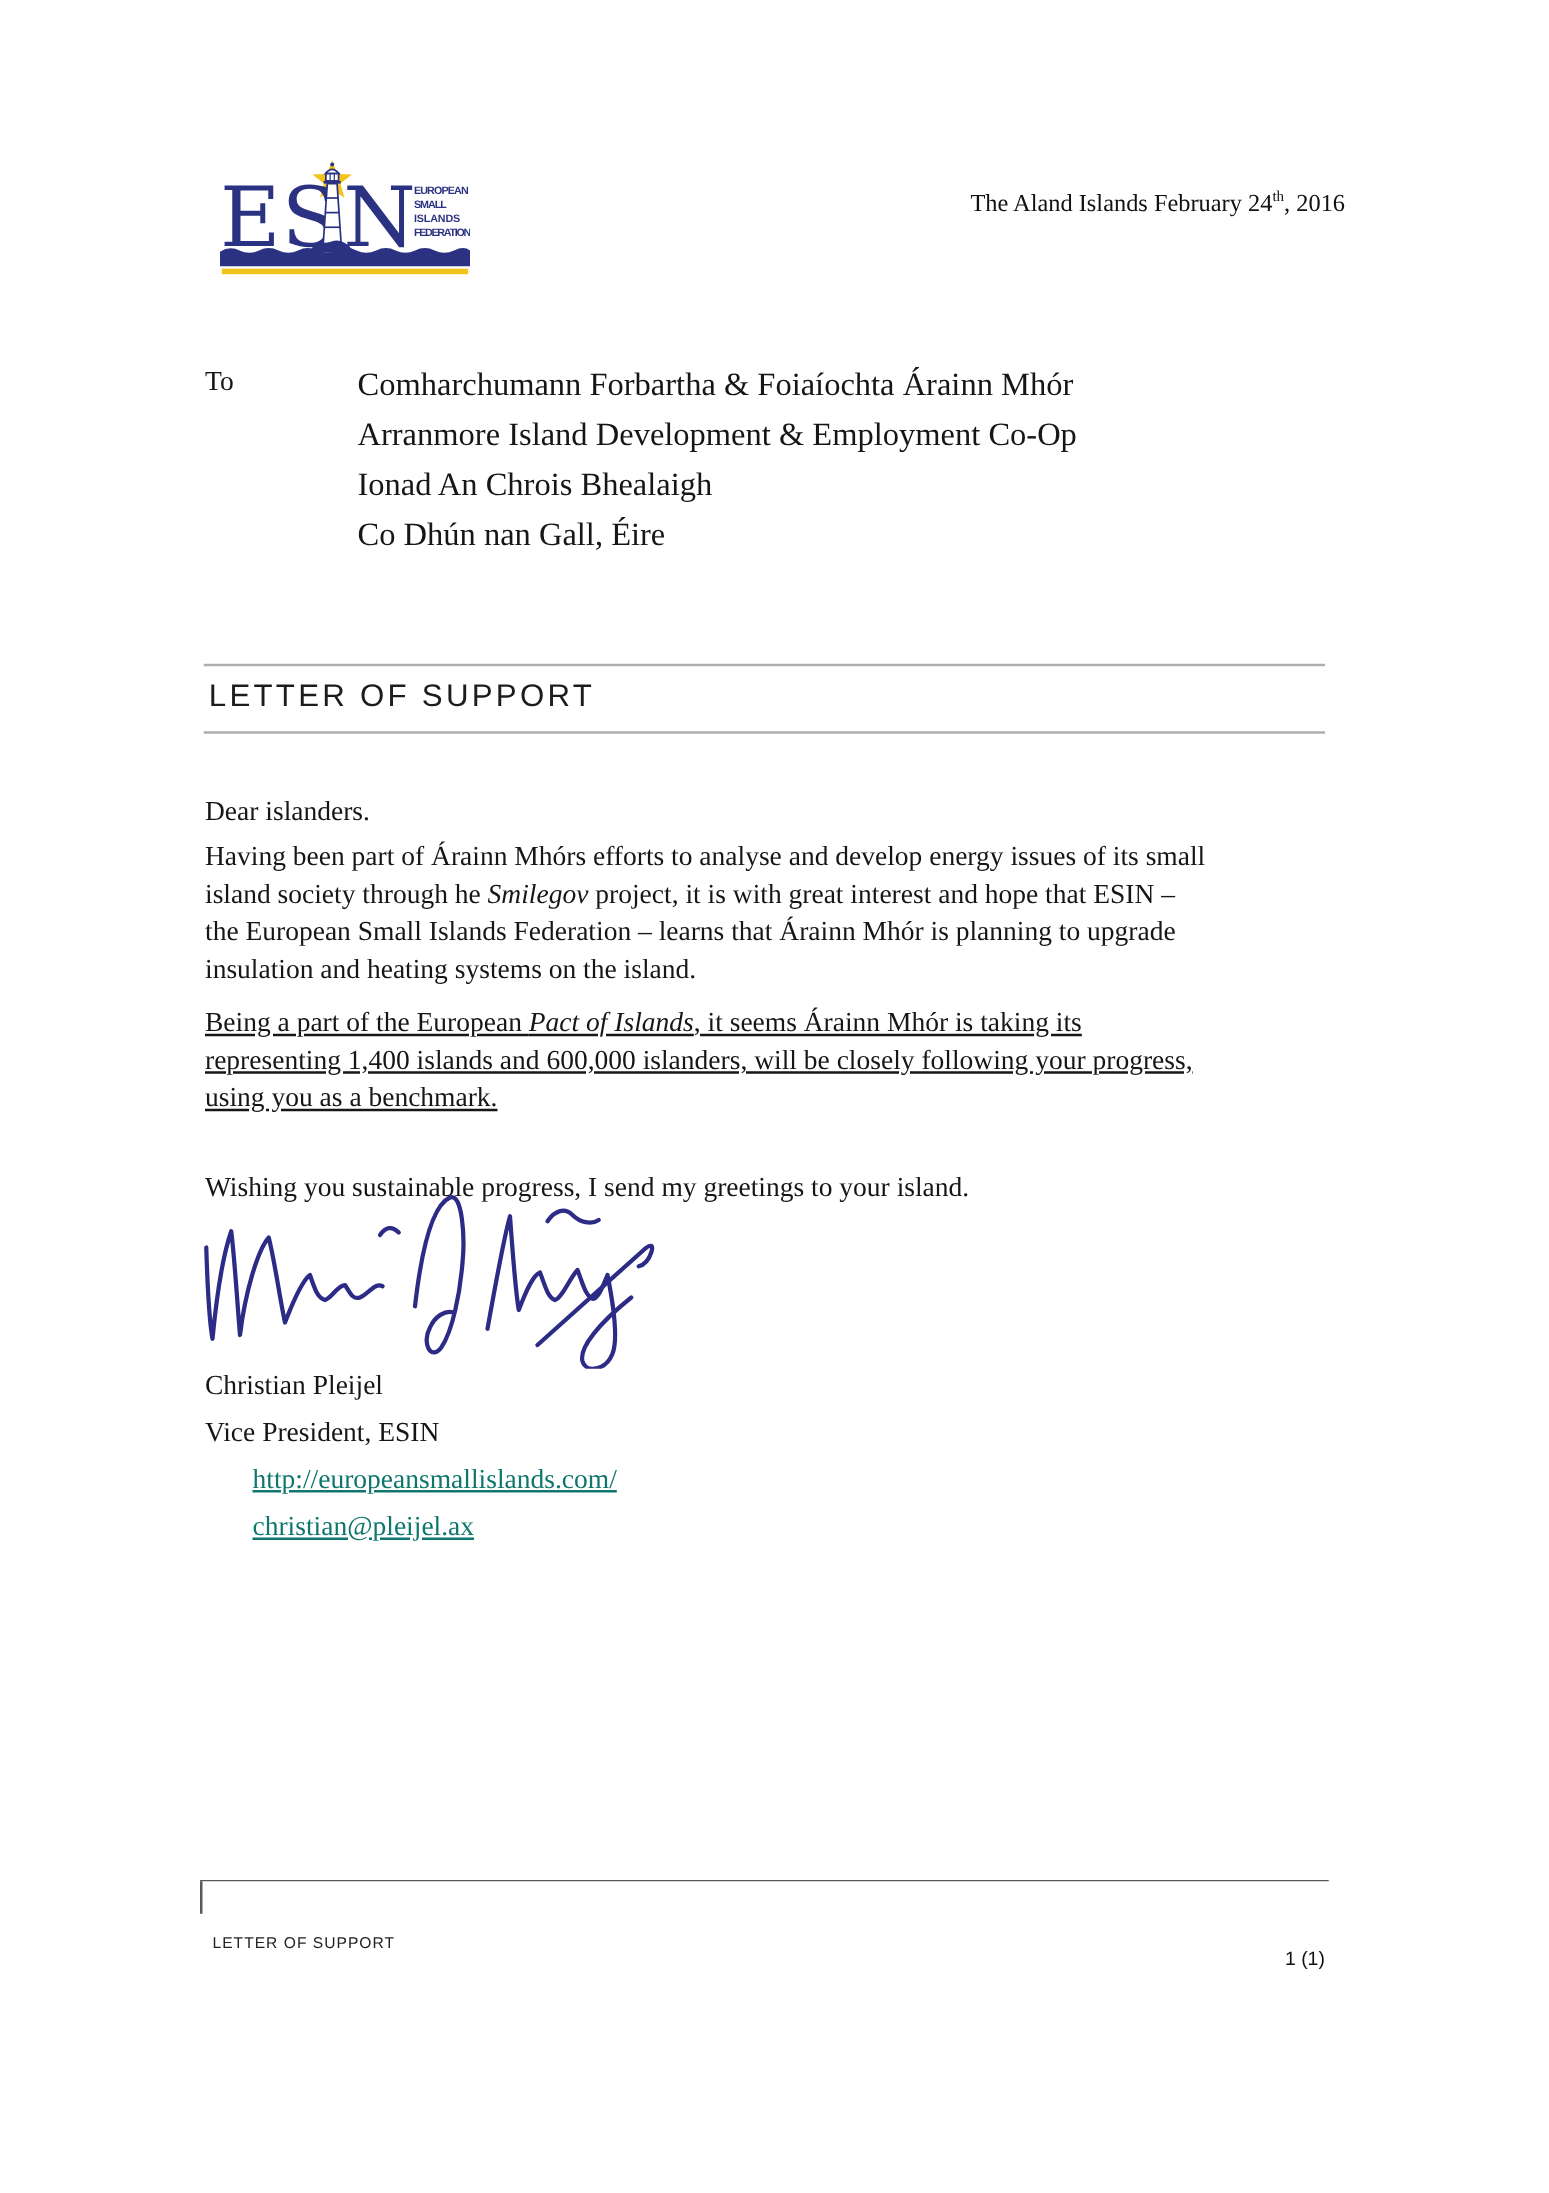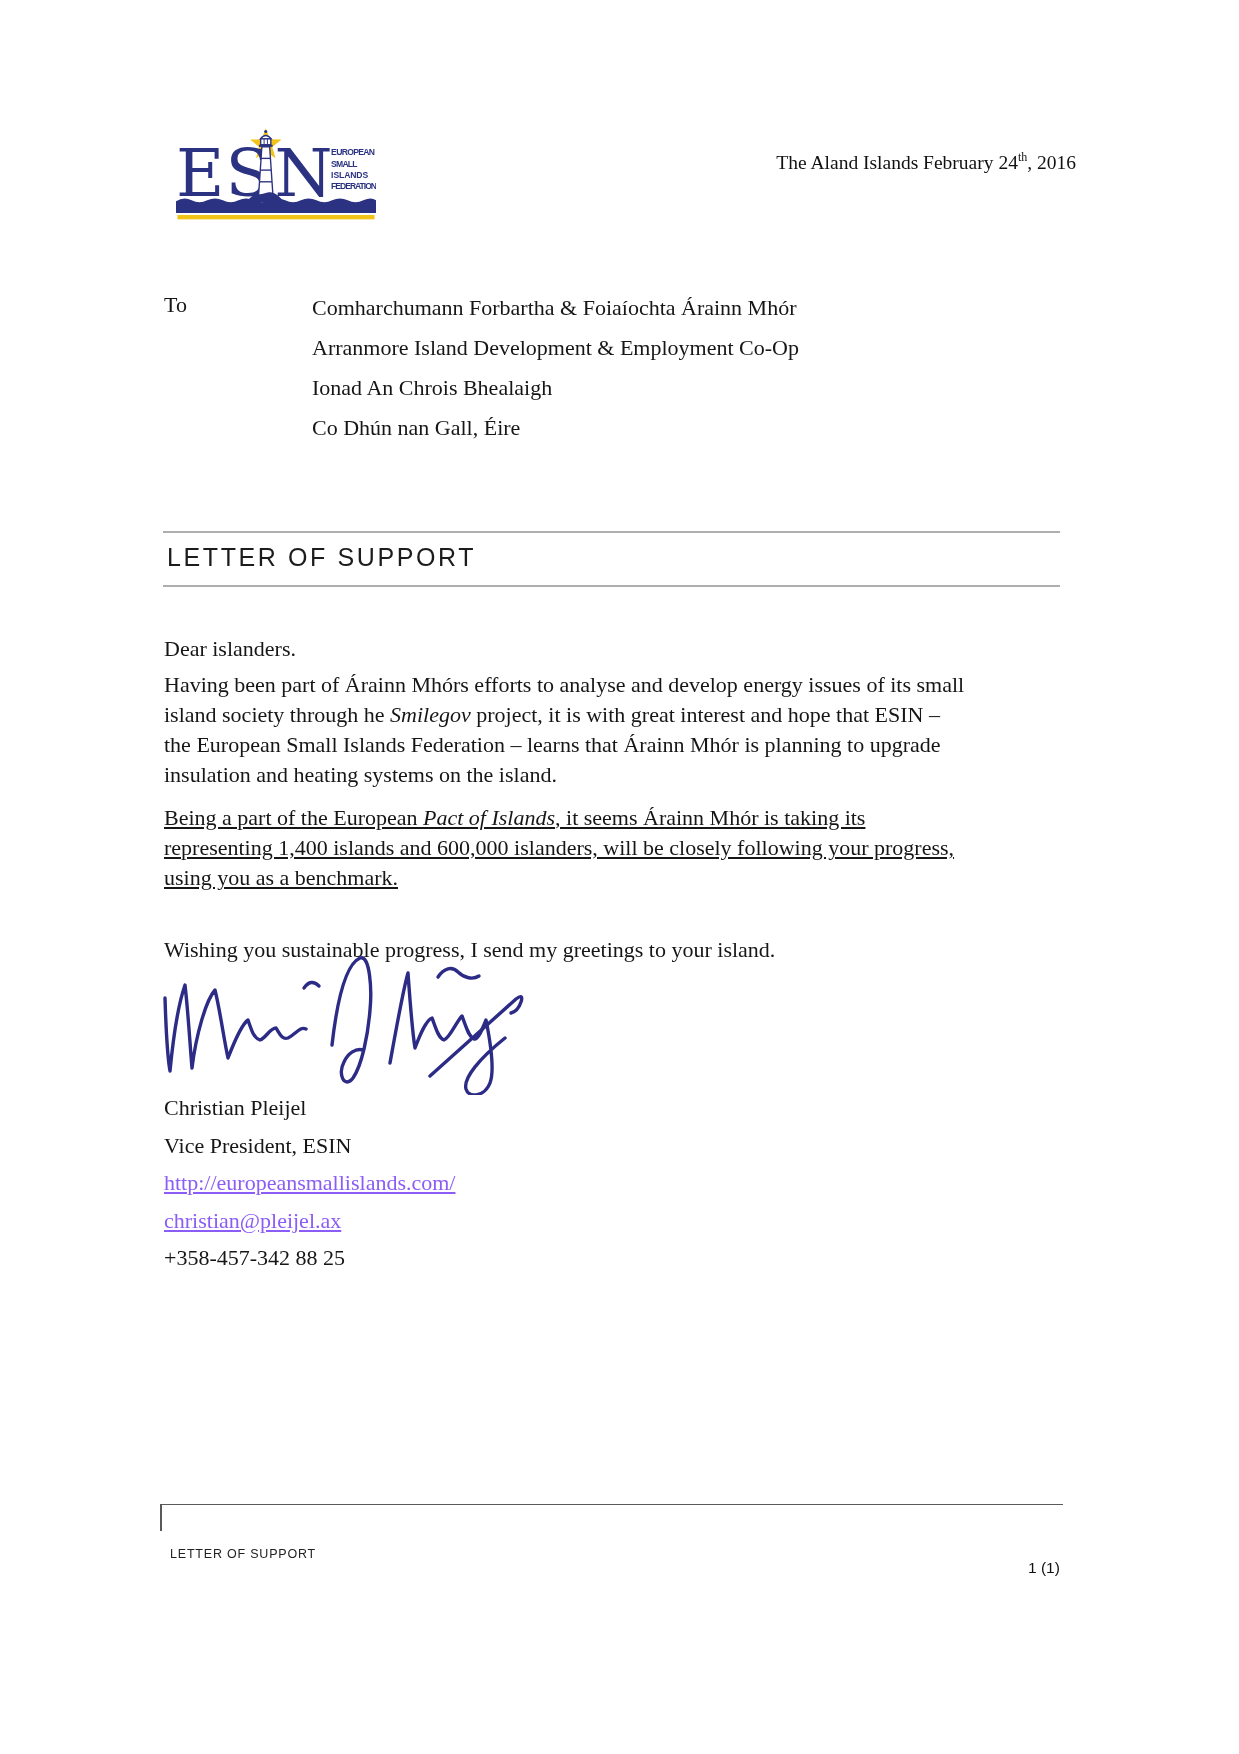--- a/index.html
+++ b/index.html
@@ -20,21 +20,21 @@
   .date-line{
     top:150px;right:179px;
     font-family:Liberation Serif, serif;
     font-size:19.5px;color:#111;
     text-align:right;white-space:nowrap;
   }
   .date-line sup{font-size:12px;}
 
   
   .to-label{left:164px;top:292px;font-size:22px;white-space:nowrap;}
-  .recipient{left:312px;top:288px;font-size:22px;line-height:40px;}
+  .recipient{left:286px;top:288px;font-size:26px;line-height:40px;}
   .recipient div{white-space:nowrap;}
 
   
   .rule{left:163px;width:897px;height:0;border-top:2.5px solid #aeaeae;}
   .rule-top{top:531px;}
   .rule-bottom{top:585px;}
   .doc-heading{
     left:167px;top:543px;
     font-family:"Liberation Sans", sans-serif;
     font-size:25px;font-weight:400;letter-spacing:2.6px;
@@ -47,21 +47,21 @@
   .salutation{left:164px;top:634px;}
   .para1{left:164px;top:670px;}
   .para2{left:164px;top:803px;text-decoration:underline;}
   .closing{left:164px;top:935px;}
   .it{font-style:italic;}
 
   
   .sig-svg{left:148px;top:950px;}
   .contact{left:164px;top:1089px;font-size:22px;line-height:37.5px;}
   .contact div{white-space:nowrap;}
-  .doc-link{color:#8b5cf6;text-decoration:underline;cursor:pointer;}
+  .doc-link{color:#0f766e;text-decoration:underline;cursor:pointer;margin-left:38px;}
 
   
   .footer-frame{
     left:160px;top:1504px;width:903px;height:28px;
     border-top:1.6px solid #5a5a5a;
   }
   .footer-frame::before{
     content:"";position:absolute;left:0;top:0;width:1.6px;height:26px;background:#5a5a5a;
   }
   .footer-title{
@@ -160,20 +160,19 @@
       <path d="M290,27 C296,18 304,16 310,22 C316,28 325,30 331,26"></path>
       <path d="M282,126 L368,49 C373,45 375,46 373,52 C371,58 367,62 363,63"></path>
     </g>
   </svg>
 
   <div class="abs contact">
     <div>Christian Pleijel</div>
     <div>Vice President, ESIN</div>
     <div><a class="doc-link">http://europeansmallislands.com/</a></div>
     <div><a class="doc-link">christian@pleijel.ax</a></div>
-    <div>+358-457-342 88 25</div>
   </div>
 
   <div class="abs footer-frame"></div>
   <div class="abs footer-title">LETTER OF SUPPORT</div>
   <div class="abs footer-page">1 (1)</div>
 
 </div>
 
 </body></html>

